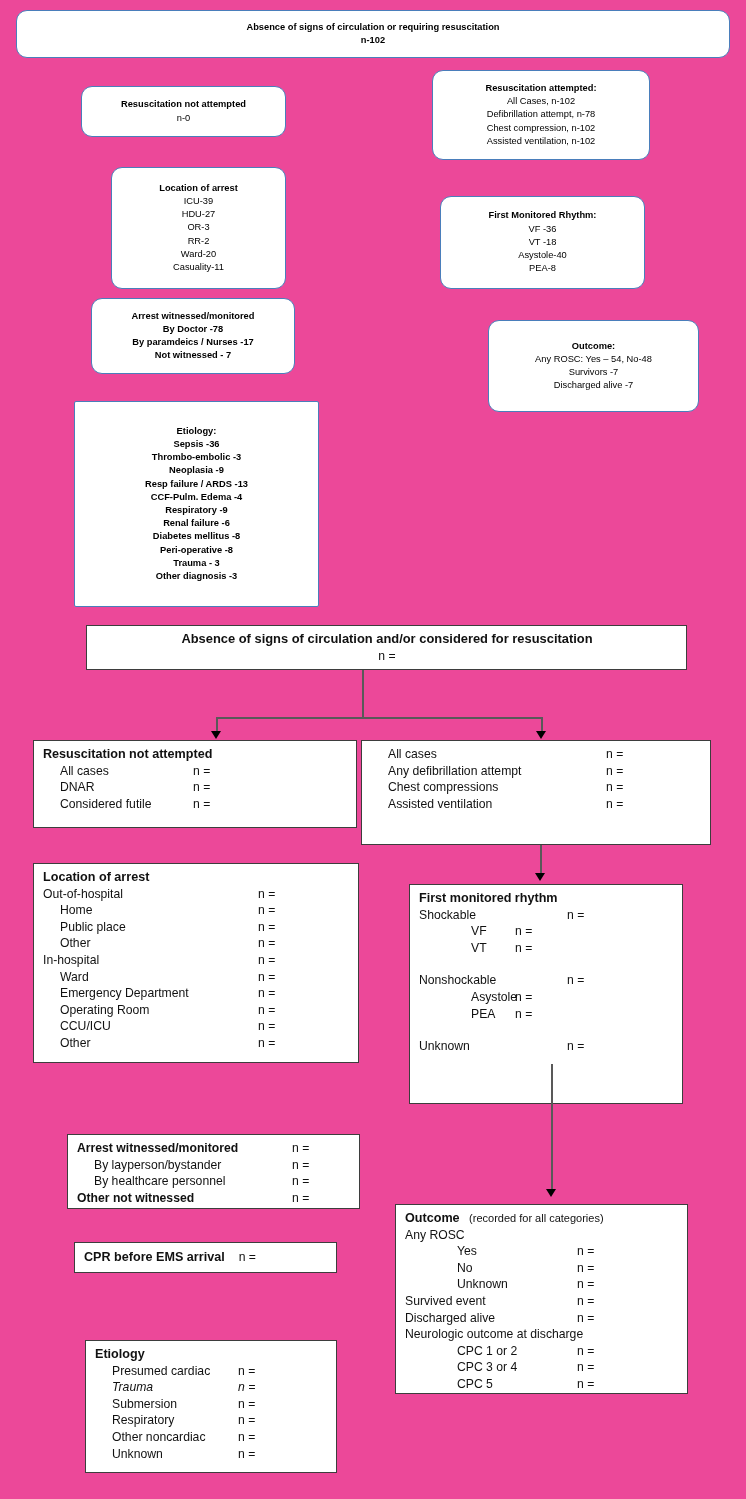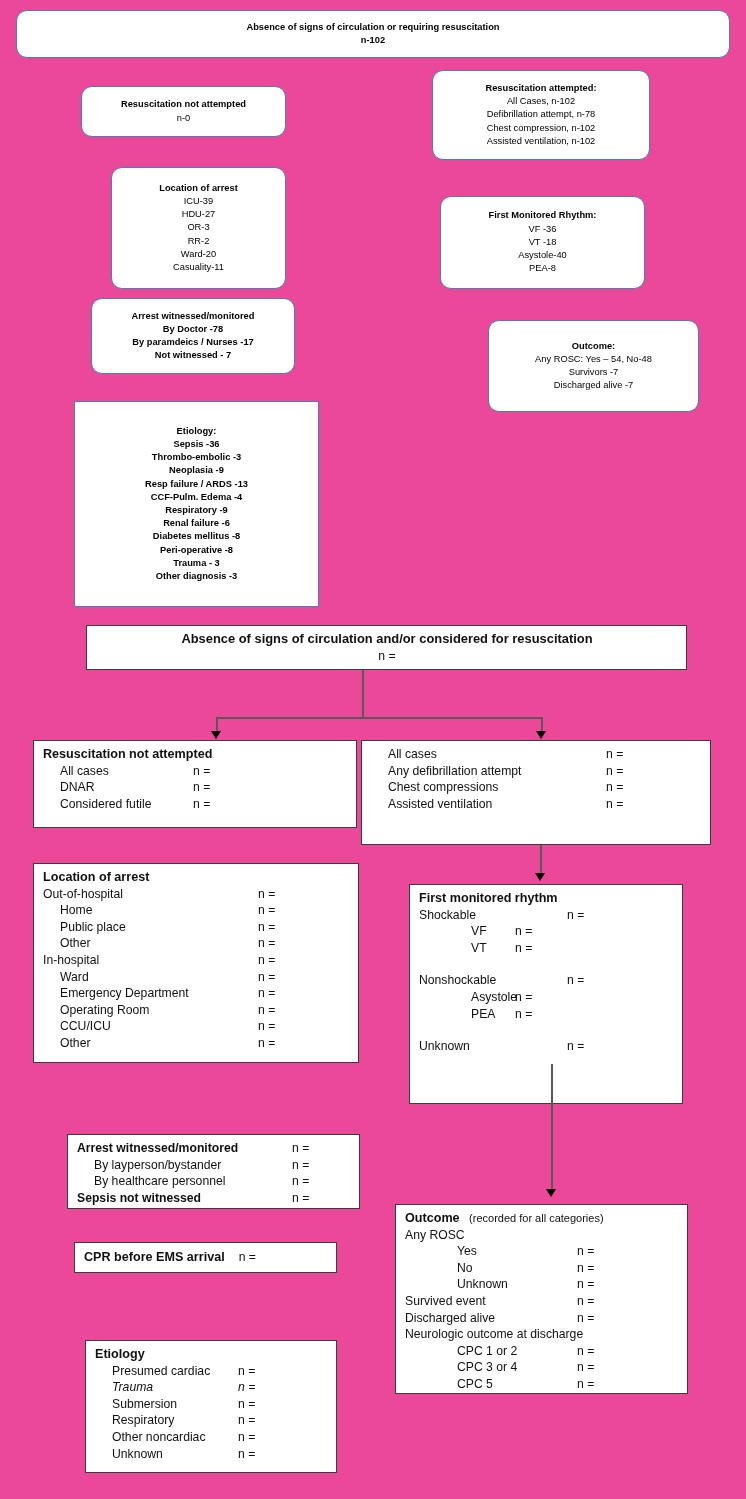--- a/index.html
+++ b/index.html
@@ -294,21 +294,21 @@
         </div>
         <div class="row" style="position: relative;">
           <span class="lbl" style="padding-left: 17px;">By layperson/bystander</span>
           <span class="val" style="position: absolute; left: 215px;">n =</span>
         </div>
         <div class="row" style="position: relative;">
           <span class="lbl" style="padding-left: 17px;">By healthcare personnel</span>
           <span class="val" style="position: absolute; left: 215px;">n =</span>
         </div>
         <div class="row b" style="position: relative;">
-          <span class="lbl" style="font-weight: bold;">Sepsis not witnessed</span>
+          <span class="lbl" style="font-weight: bold;">Other not witnessed</span>
           <span class="val" style="position: absolute; left: 215px;">n =</span>
         </div>
       </div>
   </div>
 
   <div class="kbox" style="left:74px;top:1242px;width:263px;height:31px;display:flex;align-items:center;">
     <span class="title">CPR before EMS arrival</span>
     <span style="margin-left:14px;">n =</span>
   </div>
 

